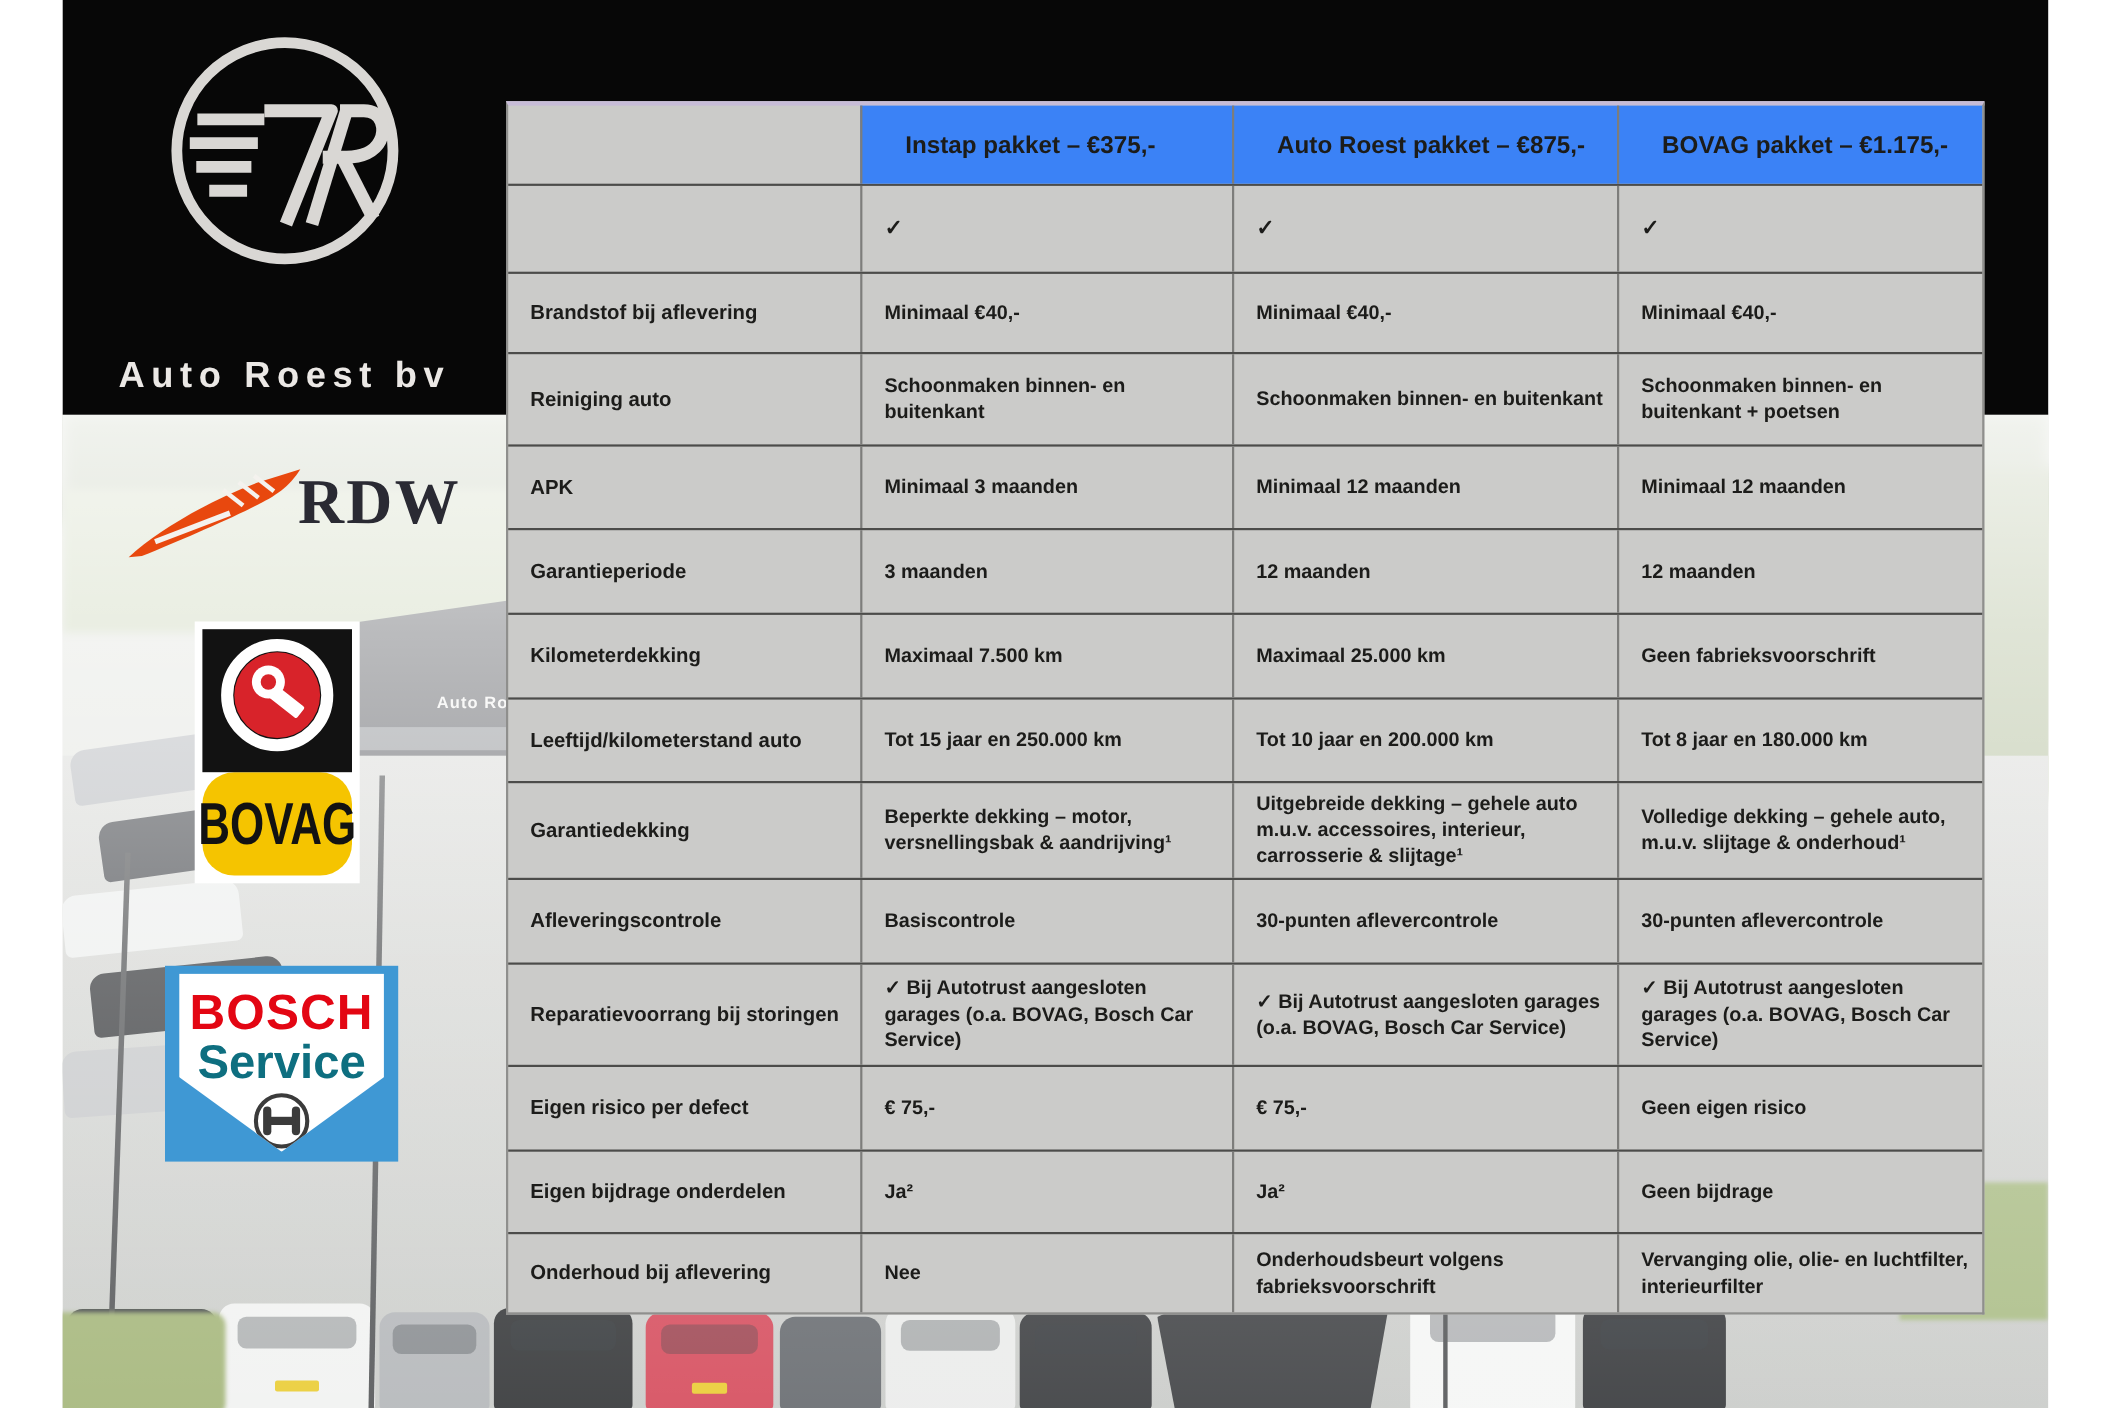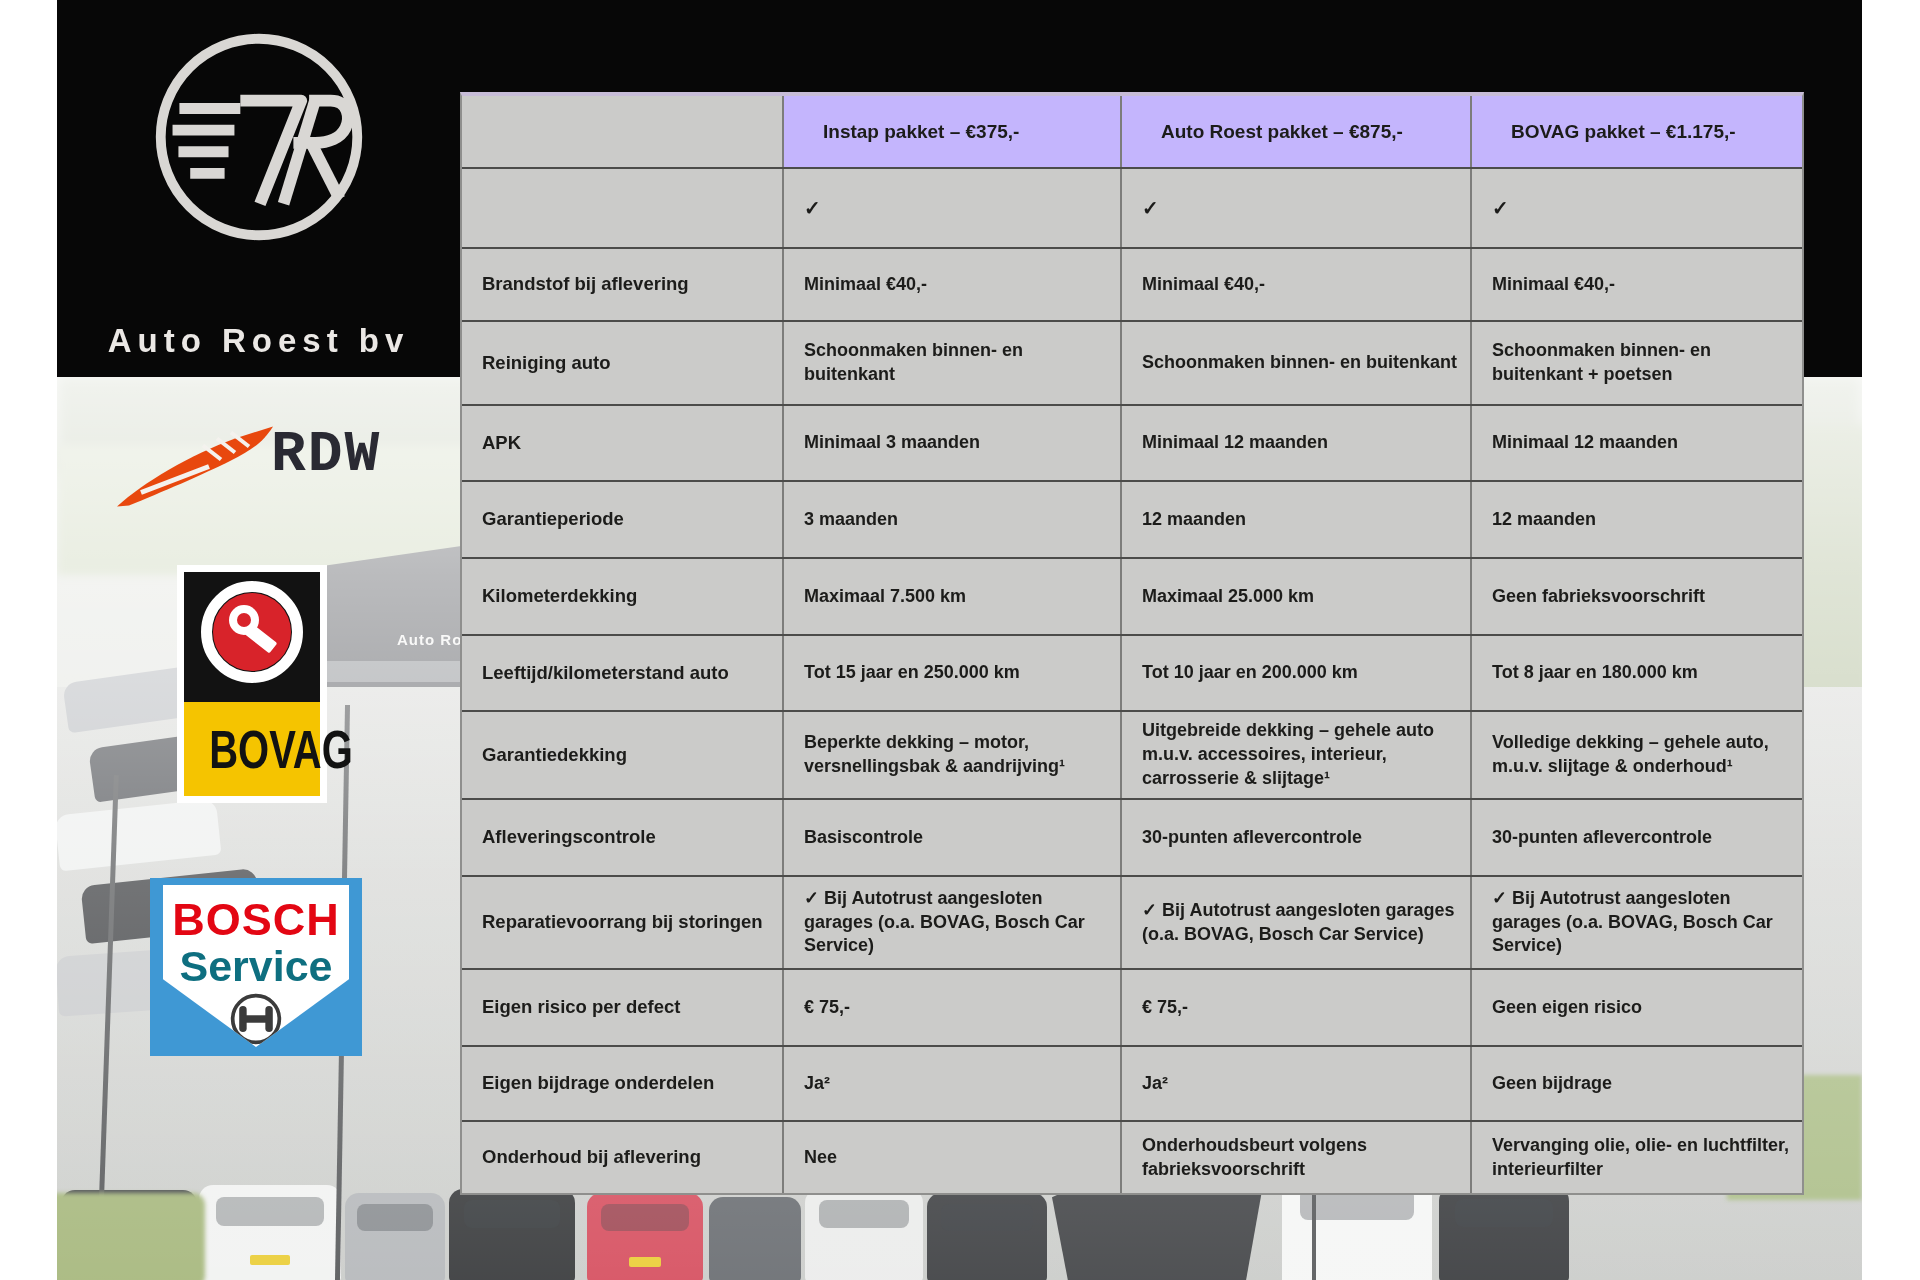--- a/index.html
+++ b/index.html
@@ -31,50 +31,50 @@
 
   
   .band{position:absolute;left:57px;top:0;width:1805px;height:377px;background:#070707;z-index:2;}
   .monogram{position:absolute;left:146px;top:24px;width:226px;height:226px;z-index:3;}
   .company{position:absolute;left:57px;top:322px;width:403px;text-align:center;z-index:3;
            color:#ebe8e5;font-size:33px;font-weight:bold;letter-spacing:6px;}
 
   
   .rdw{position:absolute;left:85px;top:396px;width:370px;height:145px;z-index:3;}
   .rdw svg{position:absolute;left:28px;top:22px;}
-  .rdw .rdw-text{position:absolute;left:186px;top:26px;font-family:Liberation Mono, monospace;
+  .rdw .rdw-text{position:absolute;left:186px;top:26px;font-family:Liberation Serif, serif;
                  font-weight:700;font-size:58px;color:#2a2a33;letter-spacing:2px;}
 
   .bovag{position:absolute;left:177px;top:565px;width:150px;height:238px;background:#fff;
          box-sizing:border-box;padding:7px;z-index:3;}
   .bovag-top{position:relative;height:130px;background:#121212;}
   .bovag-ring{position:absolute;left:17px;top:9px;width:80px;height:80px;border:11px solid #fff;border-radius:50%;}
   .bovag-red{position:absolute;left:1px;top:1px;width:78px;height:78px;border-radius:50%;background:#d8232a;overflow:hidden;}
-  .bovag-bottom{height:94px;background:#f5c400;display:flex;align-items:center;}
+  .bovag-bottom{height:94px;background:#f5c400;display:flex;align-items:center;justify-content:center;border-radius:29px;}
   .bovag-word{font-size:54px;font-weight:bold;color:#121212;transform:scaleX(.74);letter-spacing:0;}
 
   .bosch{position:absolute;left:150px;top:878px;width:212px;height:178px;background:#3f98d4;z-index:3;}
   .shield{position:absolute;left:6%;top:4%;width:88%;height:91%;background:#fff;
           clip-path:polygon(0 0,100% 0,100% 58%,50% 100%,0 58%);text-align:center;}
   .bosch-word{margin-top:9px;font-size:45px;font-weight:bold;color:#e30613;letter-spacing:1px;}
   .service-word{margin-top:-4px;font-size:43px;font-weight:bold;color:#0e6f80;}
   .bosch-sym{margin-top:0;}
 
   
   .pkg-table{position:absolute;left:460px;top:92px;width:1340px;z-index:4;background:#cbcbc9;
              border-top:4px solid #c7bcd7;border-left:2px solid #8f8f8d;border-right:2px solid #8f8f8d;
              border-bottom:2px solid #8f8f8d;box-sizing:content-box;color:#1c1c1a;}
   .trow{display:grid;grid-template-columns:320px 338px 350px 332px;box-sizing:border-box;
         border-bottom:2px solid #4c4c4a;}
   .trow:last-child{border-bottom:none;}
   .cell{display:flex;align-items:center;box-sizing:border-box;padding:6px 12px 6px 20px;
         font-size:18px;font-weight:700;line-height:1.32;}
   .cell + .cell{border-left:2px solid #7d7d7b;}
   .lbl{font-size:18.5px;padding-right:6px;}
-  .head{font-size:19px;background:#c4b5fd;padding-left:39px;}
+  .head{font-size:22px;background:#3b82f6;padding-left:39px;}
   .chk{font-size:20px;}
 </style>
 </head>
 <body>
 
 <div class="canvas">
 
   <div class="photo">
     <div class="p-trees"></div>
     <div class="p-field"></div>

